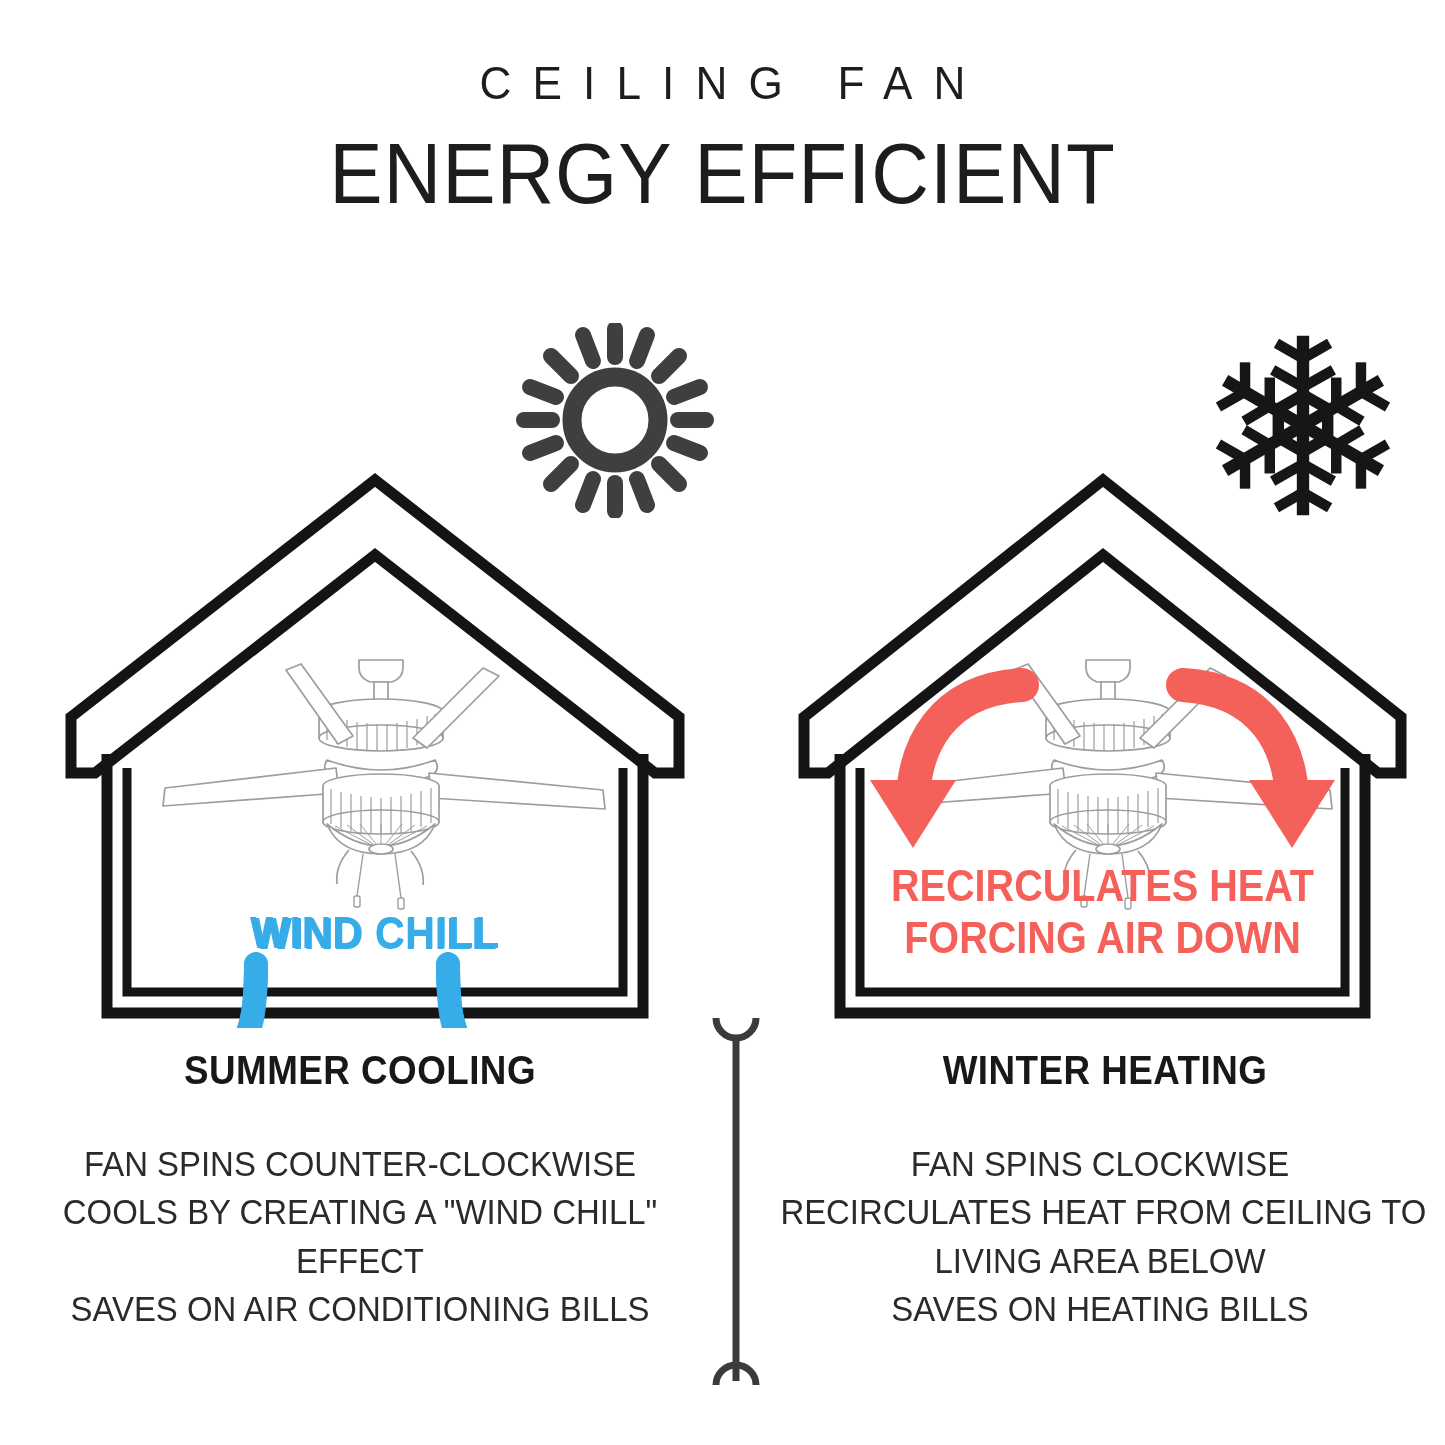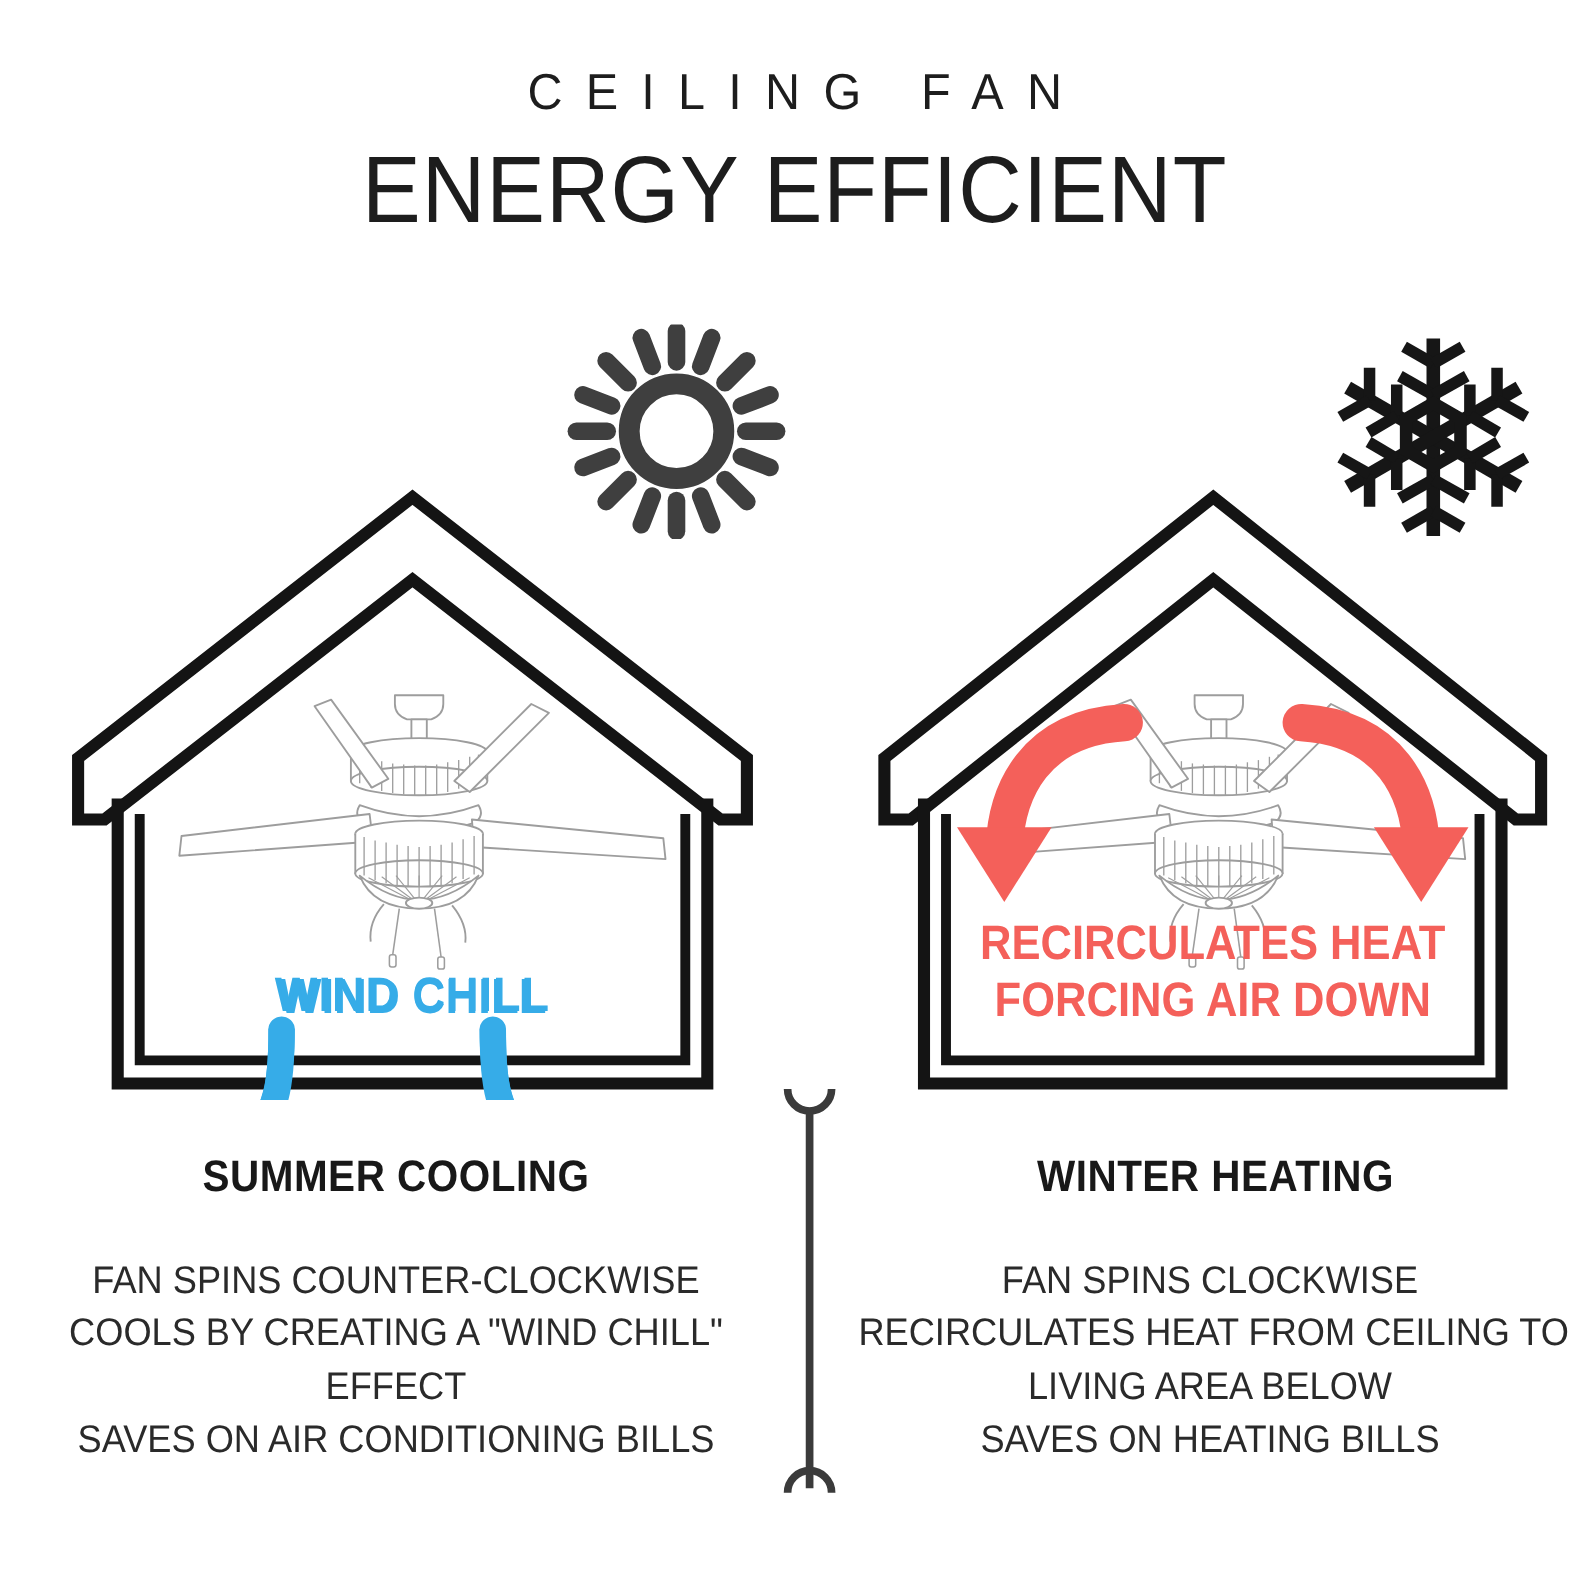--- a/index.html
+++ b/index.html
@@ -52,21 +52,21 @@
     text-align:center;
     font-size:35px;
     font-weight:300;
     line-height:1.38;
     color:#2a2a2a;
     transform:scaleX(0.94);
   }
   .col-body div{white-space:nowrap;}
 
   svg{display:block;}
-  .abs{position:absolute;}
+  .abs{position:absolute;margin-top:28px;}
 </style>
 </head>
 <body>
 
 <div class="stage">
 
   <div class="title-kicker">CEILING FAN</div>
   <div class="title-main">ENERGY EFFICIENT</div>
 
   <div class="abs" style="left:515px;top:295px;">

